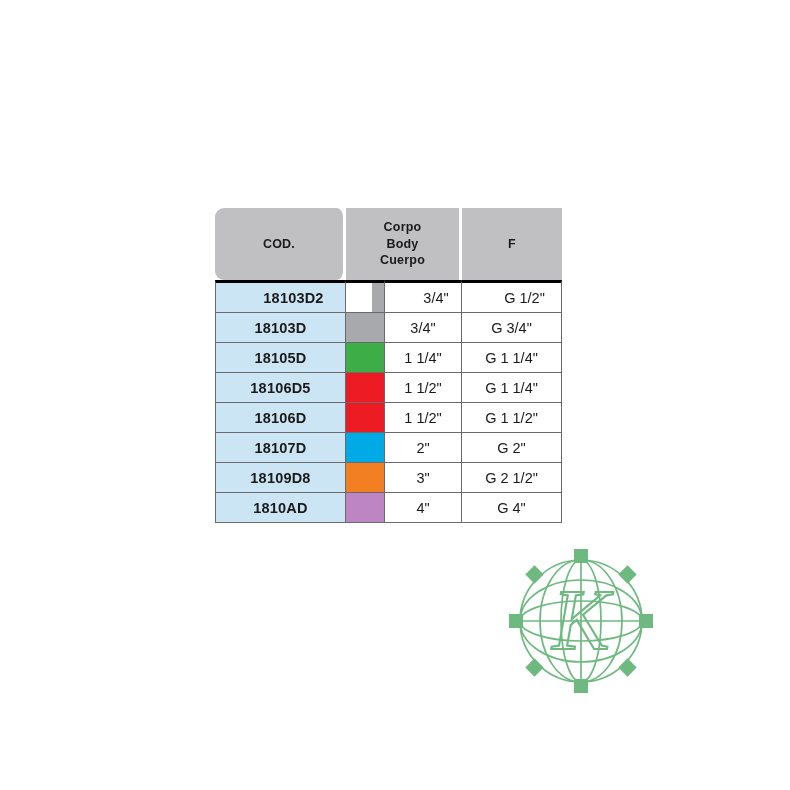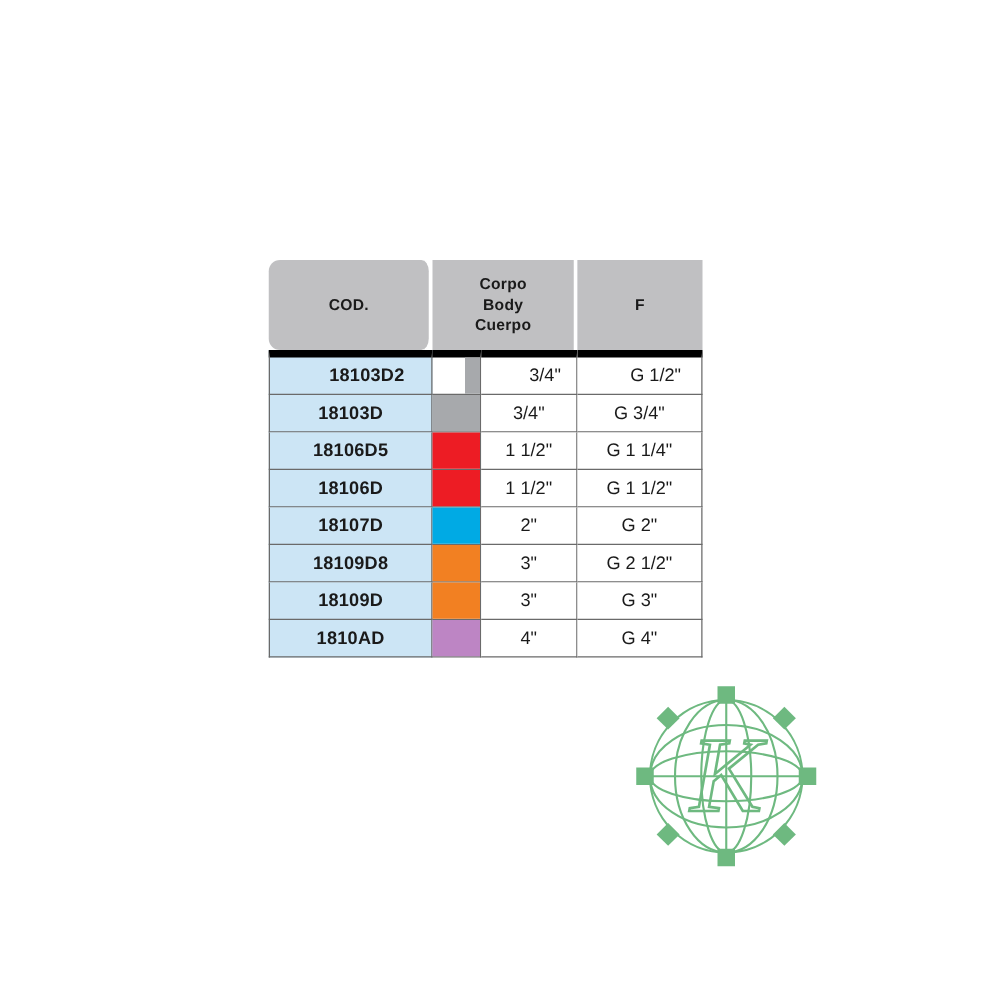--- a/index.html
+++ b/index.html
@@ -52,21 +52,21 @@
     height: 29px;
     font-size: 14.5px;
     color: #1a1a1a;
     text-align: center;
     vertical-align: middle;
     border-right: 1px solid #6a6a6a;
     border-bottom: 1px solid #6a6a6a;
     padding: 0;
     white-space: nowrap;
   }
-  #spec-table tbody tr:first-child td { border-top: 6px solid #000000; padding-left: 26px; }
+  #spec-table tbody tr:first-child td { border-top: 3px solid #000000; padding-left: 26px; }
   #spec-table tbody td:first-child    { border-left: 1px solid #6a6a6a; }
 
   td.c-cod {
     width: 131px;
     background: #cce5f5;
     font-weight: bold;
     font-size: 15px;
     letter-spacing: .2px;
   }
   td.c-swatch {
@@ -121,20 +121,28 @@
         </tr>
         <tr>
           <td class="c-cod">18103D</td>
           <td class="c-swatch">
             <span class="sw" style="background: rgb(167, 169, 172);"></span>
           </td>
           <td class="c-size">3/4"</td>
           <td class="c-f">G 3/4"</td>
         </tr>
         <tr>
+          <td class="c-cod">18105D</td>
+          <td class="c-swatch">
+            <span class="sw" style="background: rgb(60, 173, 71);"></span>
+          </td>
+          <td class="c-size">1 1/4"</td>
+          <td class="c-f">G 1 1/4"</td>
+        </tr>
+        <tr>
           <td class="c-cod">18106D5</td>
           <td class="c-swatch">
             <span class="sw" style="background: rgb(237, 28, 36);"></span>
           </td>
           <td class="c-size">1 1/2"</td>
           <td class="c-f">G 1 1/4"</td>
         </tr>
         <tr>
           <td class="c-cod">18106D</td>
           <td class="c-swatch">
@@ -151,28 +159,20 @@
           <td class="c-size">2"</td>
           <td class="c-f">G 2"</td>
         </tr>
         <tr>
           <td class="c-cod">18109D8</td>
           <td class="c-swatch">
             <span class="sw" style="background: rgb(242, 128, 34);"></span>
           </td>
           <td class="c-size">3"</td>
           <td class="c-f">G 2 1/2"</td>
-        </tr>
-        <tr>
-          <td class="c-cod">18109D</td>
-          <td class="c-swatch">
-            <span class="sw" style="background: rgb(242, 128, 34);"></span>
-          </td>
-          <td class="c-size">3"</td>
-          <td class="c-f">G 3"</td>
         </tr>
         <tr>
           <td class="c-cod">1810AD</td>
           <td class="c-swatch">
             <span class="sw" style="background: rgb(189, 133, 196);"></span>
           </td>
           <td class="c-size">4"</td>
           <td class="c-f">G 4"</td>
         </tr>
       </tbody>

